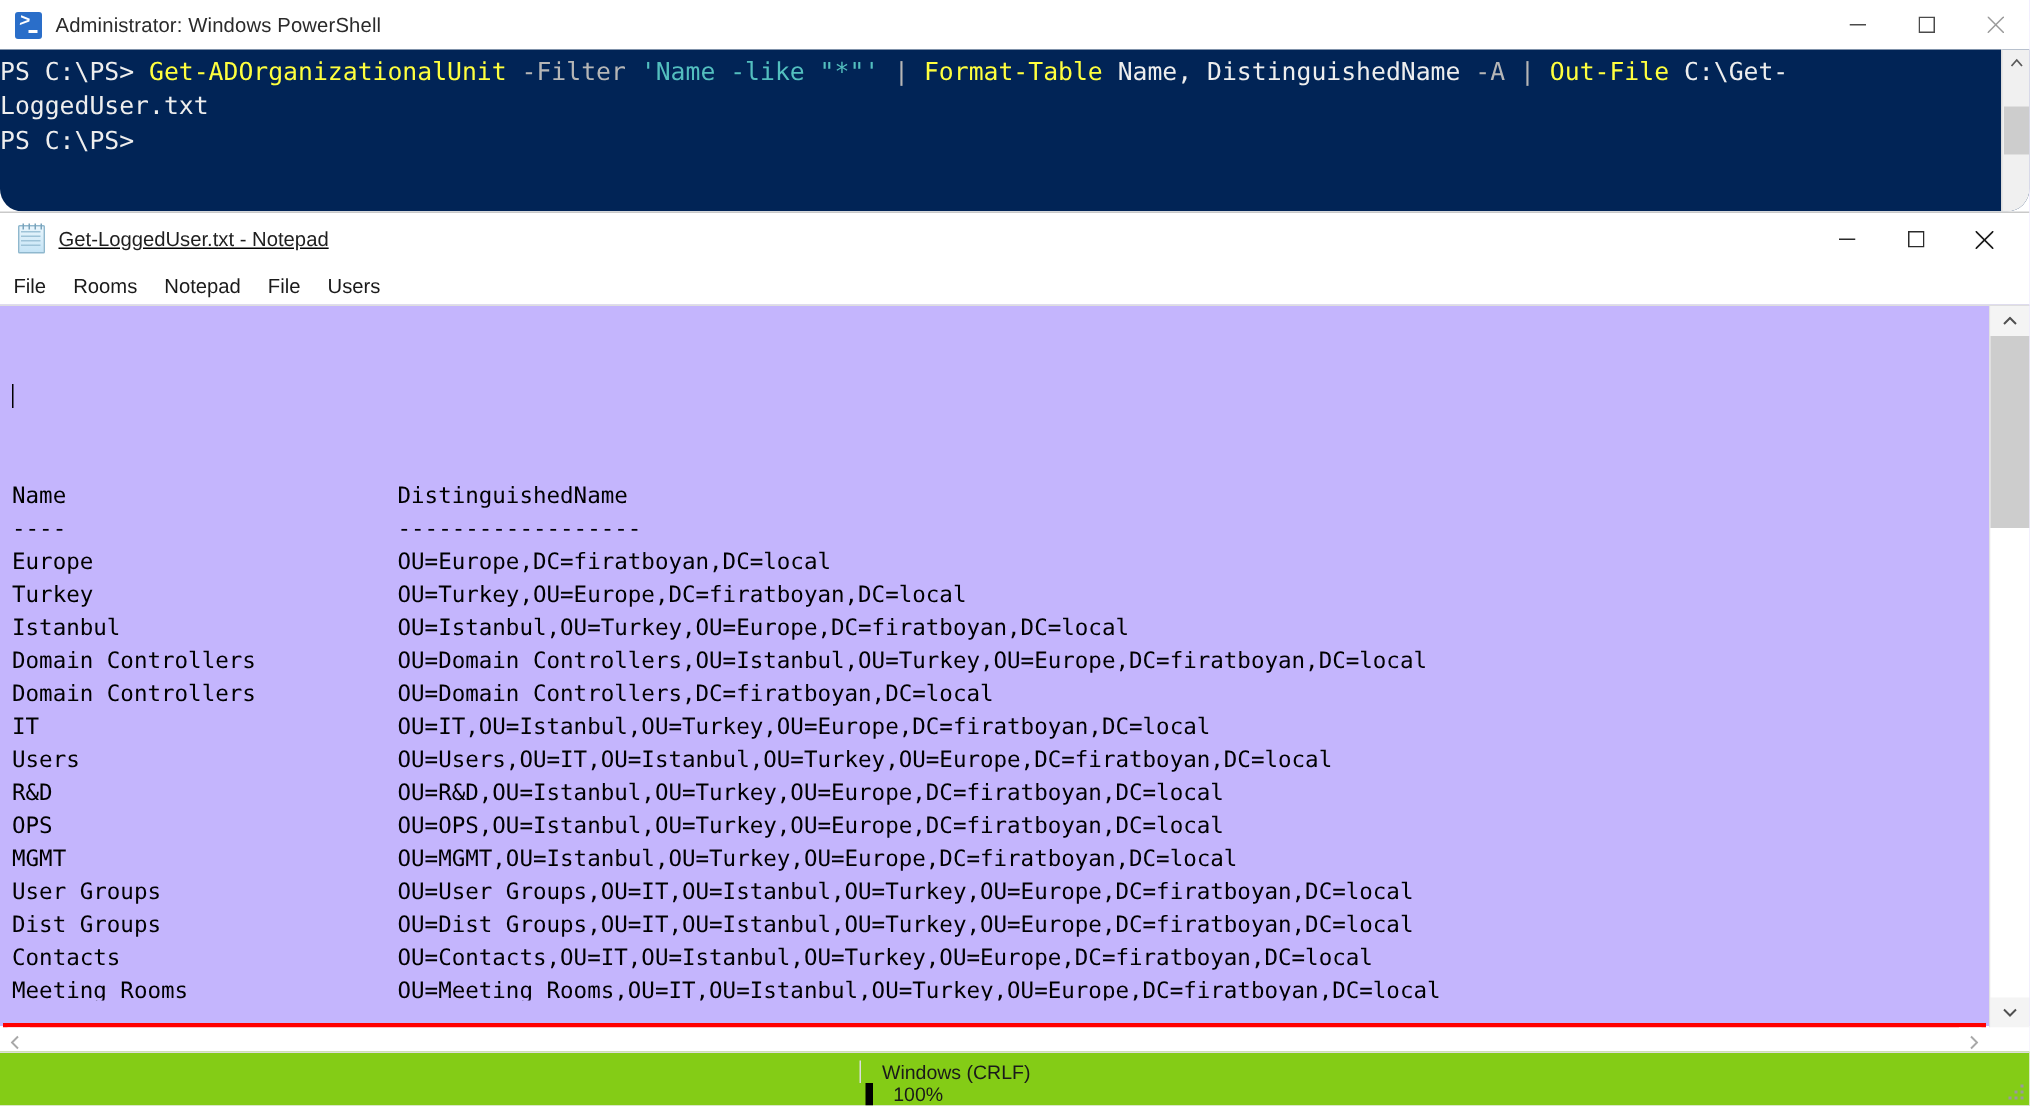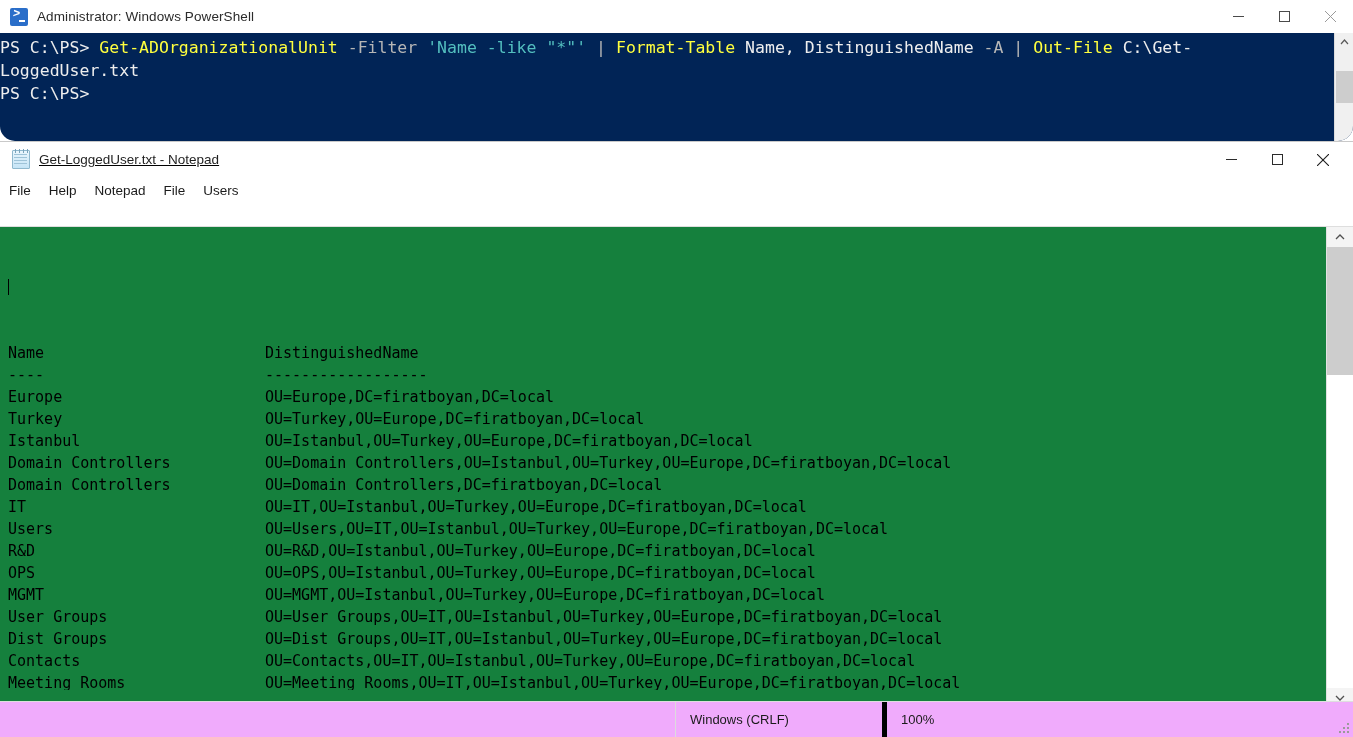--- a/index.html
+++ b/index.html
@@ -180,22 +180,21 @@
     cursor: default;
   }
 
   #np-editor-frame {
     position: absolute;
     left: 0; top: 61px;
     width: 1353px;
     height: 481px;
     border-top: 1px solid #dedede;
     box-sizing: border-box;
-    background: #15803d;
-    margin-top: 23px;
+    background: #c4b5fd;
   }
   #np-text {
     position: absolute;
     left: 0; top: 0;
     width: 1325px;
     height: 463px;
     overflow: hidden;
     font-family: "DejaVu Sans Mono", "Liberation Mono", monospace;
     font-size: 15px;
     line-height: 22px;
@@ -258,27 +257,28 @@
     background: #ffffff;
   }
   #np-hsb-left { left: 0; }
   #np-hsb-right { right: 27px; }
 
   
   #np-statusbar {
     position: absolute;
     left: 0; bottom: 0;
     width: 1353px; height: 36px;
-    background: #f0abfc;
+    background: #84cc16;
     border-top: 1px solid #dedede;
     box-sizing: border-box;
     display: flex;
     align-items: center;
     font-size: 13px;
     color: #1a1a1a;
+    flex-direction: column;
   }
   .sb-cell {
     height: 36px;
     display: flex;
     align-items: center;
     padding-left: 14px;
     box-sizing: border-box;
   }
   #sb-spacer { width: 675px; }
   #sb-eol    { width: 207px; border-left: 1px solid #dcdcdc; }
@@ -362,21 +362,21 @@
         <svg width="12" height="12" viewBox="0 0 12 12">
             <line x1="0" y1="0" x2="12" y2="12" stroke="#1a1a1a" stroke-width="1.1"></line>
             <line x1="12" y1="0" x2="0" y2="12" stroke="#1a1a1a" stroke-width="1.1"></line>
           </svg>
       </div>
     </div>
   </div>
 
   <div id="np-menubar">
     <div class="np-menu-item">File</div>
-    <div class="np-menu-item">Help</div>
+    <div class="np-menu-item">Rooms</div>
     <div class="np-menu-item">Notepad</div>
     <div class="np-menu-item">File</div>
     <div class="np-menu-item">Users</div>
   </div>
 
   <div id="np-editor-frame">
 
     <div id="np-text">
       <span class="np-row"><span id="np-caret"></span></span>
     <span class="np-row"><span class="np-col-name">Name</span><span>DistinguishedName</span></span><span class="np-row"><span class="np-col-name">----</span><span>------------------</span></span><span class="np-row"><span class="np-col-name">Europe</span><span>OU=Europe,DC=firatboyan,DC=local</span></span><span class="np-row"><span class="np-col-name">Turkey</span><span>OU=Turkey,OU=Europe,DC=firatboyan,DC=local</span></span><span class="np-row"><span class="np-col-name">Istanbul</span><span>OU=Istanbul,OU=Turkey,OU=Europe,DC=firatboyan,DC=local</span></span><span class="np-row"><span class="np-col-name">Domain Controllers</span><span>OU=Domain Controllers,OU=Istanbul,OU=Turkey,OU=Europe,DC=firatboyan,DC=local</span></span><span class="np-row"><span class="np-col-name">Domain Controllers</span><span>OU=Domain Controllers,DC=firatboyan,DC=local</span></span><span class="np-row"><span class="np-col-name">IT</span><span>OU=IT,OU=Istanbul,OU=Turkey,OU=Europe,DC=firatboyan,DC=local</span></span><span class="np-row"><span class="np-col-name">Users</span><span>OU=Users,OU=IT,OU=Istanbul,OU=Turkey,OU=Europe,DC=firatboyan,DC=local</span></span><span class="np-row"><span class="np-col-name">R&amp;D</span><span>OU=R&amp;D,OU=Istanbul,OU=Turkey,OU=Europe,DC=firatboyan,DC=local</span></span><span class="np-row"><span class="np-col-name">OPS</span><span>OU=OPS,OU=Istanbul,OU=Turkey,OU=Europe,DC=firatboyan,DC=local</span></span><span class="np-row"><span class="np-col-name">MGMT</span><span>OU=MGMT,OU=Istanbul,OU=Turkey,OU=Europe,DC=firatboyan,DC=local</span></span><span class="np-row"><span class="np-col-name">User Groups</span><span>OU=User Groups,OU=IT,OU=Istanbul,OU=Turkey,OU=Europe,DC=firatboyan,DC=local</span></span><span class="np-row"><span class="np-col-name">Dist Groups</span><span>OU=Dist Groups,OU=IT,OU=Istanbul,OU=Turkey,OU=Europe,DC=firatboyan,DC=local</span></span><span class="np-row"><span class="np-col-name">Contacts</span><span>OU=Contacts,OU=IT,OU=Istanbul,OU=Turkey,OU=Europe,DC=firatboyan,DC=local</span></span><span class="np-row"><span class="np-col-name">Meeting Rooms</span><span>OU=Meeting Rooms,OU=IT,OU=Istanbul,OU=Turkey,OU=Europe,DC=firatboyan,DC=local</span></span></div>

